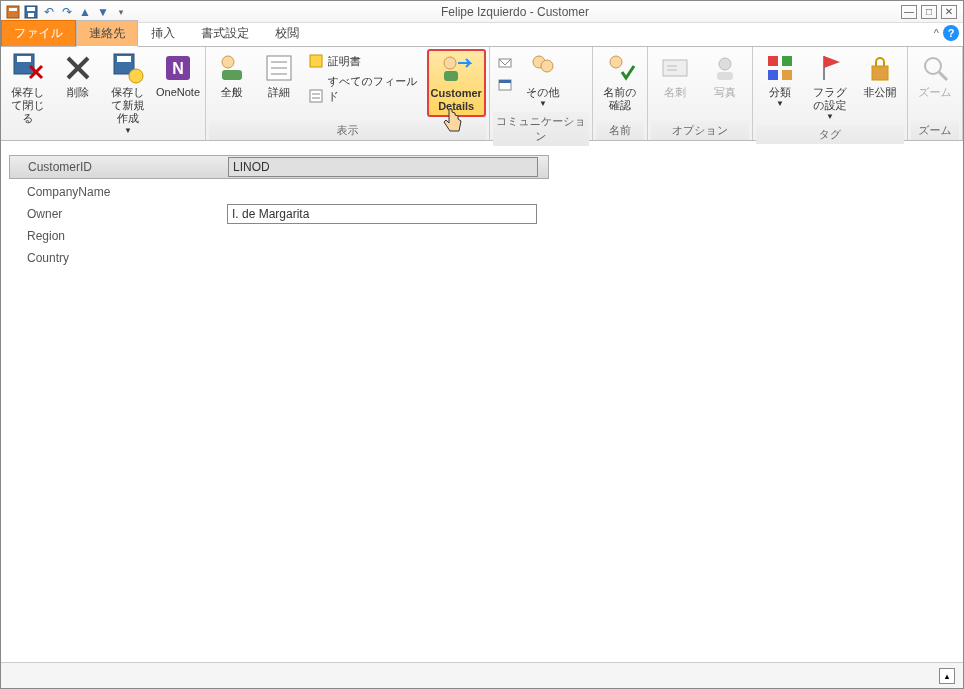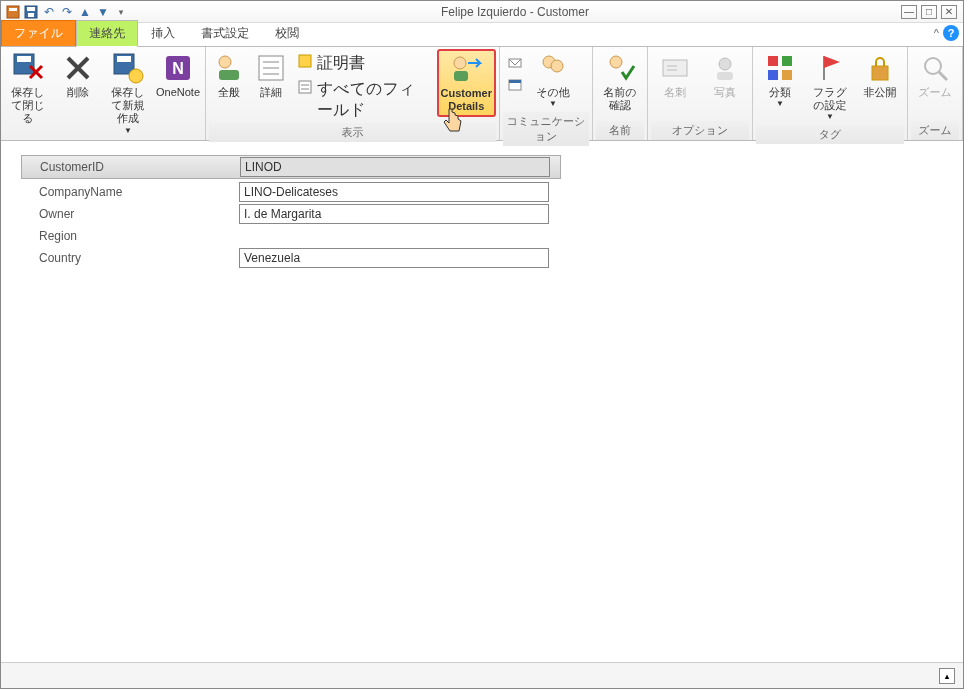--- a/index.html
+++ b/index.html
@@ -8,39 +8,39 @@
 .titlebar { height: 22px; background: linear-gradient(#fff, #f5f5f5); display: flex; align-items: center; border-bottom: 1px solid #ddd; font-size: 12px; color: #555; }
 .qat { display: flex; align-items: center; gap: 2px; padding-left: 4px; }
 .qat-icon { width: 16px; height: 16px; display: flex; align-items: center; justify-content: center; font-size: 12px; }
 .title-text { flex: 1; text-align: center; }
 .window-controls { display: flex; gap: 4px; padding-right: 6px; }
 .win-btn { width: 16px; height: 14px; border: 1px solid #888; display: flex; align-items: center; justify-content: center; font-size: 10px; cursor: pointer; }
 
 .tabs { height: 24px; display: flex; align-items: flex-end; border-bottom: 1px solid #bbb; background: #fff; position: relative; }
 .tab { padding: 4px 12px; font-size: 12px; color: #444; cursor: pointer; border: 1px solid transparent; border-bottom: none; }
 .tab.file { background: #ff8c1a; color: #fff; border-color: #e67300; }
-.tab.active { background: #bef264; border-color: #bbb; border-bottom: 1px solid #fff; margin-bottom: -1px; }
+.tab.active { background: #fdba74; border-color: #bbb; border-bottom: 1px solid #fff; margin-bottom: -1px; }
 .help-area { position: absolute; right: 4px; top: 2px; display: flex; gap: 4px; align-items: center; }
 .help-btn { width: 16px; height: 16px; border-radius: 50%; background: #1e90ff; color: #fff; font-size: 11px; font-weight: bold; display: flex; align-items: center; justify-content: center; cursor: pointer; }
 .collapse-btn { font-size: 11px; color: #666; cursor: pointer; }
 
 .ribbon { height: 94px; display: flex; border-bottom: 1px solid #bbb; background: linear-gradient(#fdfdfd, #f0f0f0); }
 .group { display: flex; flex-direction: column; border-right: 1px solid #ccc; padding: 2px 3px 0; }
 .group-body { flex: 1; display: flex; align-items: flex-start; gap: 2px; }
 .group-label { font-size: 11px; color: #666; text-align: center; padding: 2px 0; background: linear-gradient(#f0f0f0, #e8e8e8); }
 
 .large-btn { display: flex; flex-direction: column; align-items: center; justify-content: flex-start; width: 48px; padding: 2px 2px; font-size: 11px; text-align: center; cursor: pointer; color: #333; line-height: 1.2; border: 1px solid transparent; border-radius: 3px; }
 .large-btn.disabled { color: #aaa; cursor: default; }
 .large-btn.highlighted { background: linear-gradient(#ffe8a6, #ffd45e); border: 2px solid #e04040; font-weight: bold; }
 .btn-icon { width: 32px; height: 32px; margin-bottom: 2px; display: flex; align-items: center; justify-content: center; }
 .small-row { display: flex; flex-direction: column; gap: 1px; padding-top: 2px; }
-.small-btn { display: flex; align-items: flex-start; gap: 4px; font-size: 16px; padding: 2px 4px; cursor: pointer; color: #333; }
+.small-btn { display: flex; align-items: flex-end; gap: 4px; font-size: 11px; padding: 2px 4px; cursor: pointer; color: #333; }
 .small-icon { width: 16px; height: 16px; display: flex; align-items: center; justify-content: center; }
 
-.content { padding: 14px 8px 8px 20px; height: calc(689px - 22px - 24px - 94px - 26px); overflow: auto; position: relative; }
+.content { padding: 14px 8px 8px 8px; height: calc(689px - 22px - 24px - 94px - 26px); overflow: auto; position: relative; }
 .form-band { background: linear-gradient(#ededed, #d8d8d8); border: 1px solid #aaa; width: 540px; margin-left: 0; margin-bottom: 2px; }
 .form-row { display: flex; align-items: center; height: 22px; }
 .form-label { width: 218px; font-size: 12px; color: #555; padding-left: 18px; }
 .form-input { width: 310px; height: 20px; border: 1px solid #888; background: #fff; font-size: 12px; padding: 2px 4px; color: #333; }
 .form-input.readonly { background: #e0e0e0; }
 
 .bottom-bar { position: absolute; bottom: 0; left: 0; right: 0; height: 26px; border-top: 1px solid #ccc; background: #f5f5f5; display: flex; align-items: center; justify-content: flex-end; padding-right: 8px; }
 .scroll-btn { width: 16px; height: 16px; border: 1px solid #888; background: #fff; display: flex; align-items: center; justify-content: center; font-size: 9px; cursor: pointer; }
 
 .cursor-hand { position: absolute; left: 440px; top: 106px; pointer-events: none; }
@@ -327,30 +327,28 @@
 
 <div class="content">
   <div class="form-band">
       <div class="form-row">
     <div class="form-label">CustomerID</div>
     <input class="form-input readonly" readonly="" value="LINOD" style="">
   </div>
     </div>
   <div class="form-row">
     <div class="form-label">CompanyName</div>
-    <input class="form-input" value="LINO-Delicateses" style="">
   </div>
   <div class="form-row">
     <div class="form-label">Owner</div>
     <input class="form-input" value="I. de Margarita" style="">
   </div>
   <div class="form-row">
     <div class="form-label">Region</div>
   </div>
   <div class="form-row">
     <div class="form-label">Country</div>
-    <input class="form-input" value="Venezuela" style="">
   </div>
 </div>
 
 <div class="bottom-bar">
   <div class="scroll-btn">▴</div>
 </div>
 
 </body></html>

